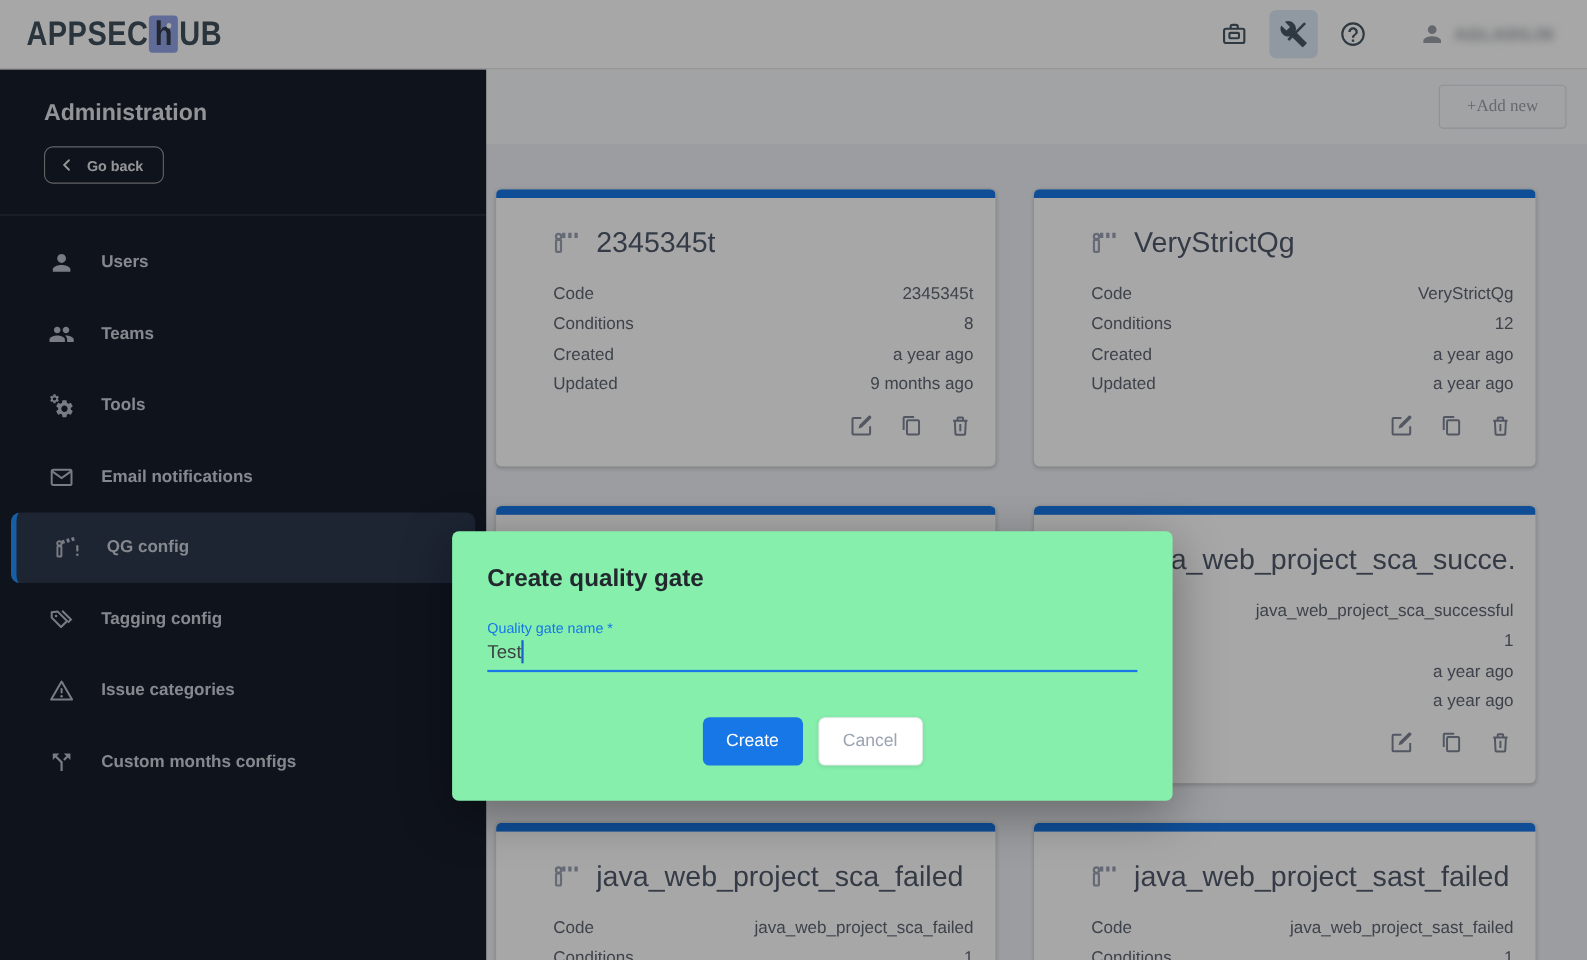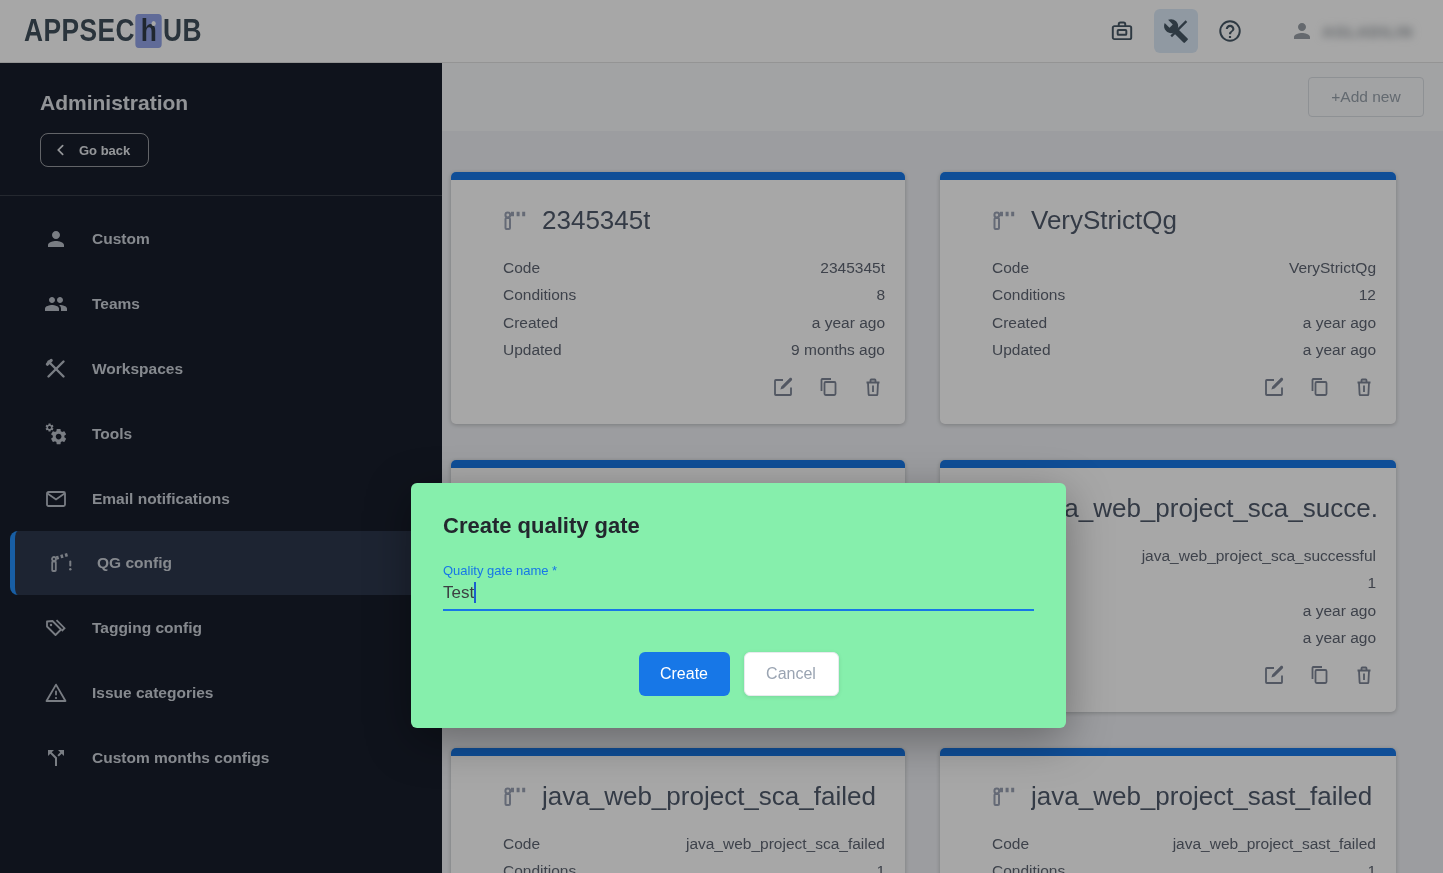--- a/index.html
+++ b/index.html
@@ -39,21 +39,21 @@
   .menu-item svg { width:24px; height:24px; flex:0 0 auto; color:#b9bfc9; }
   .menu-item .mi-label { font-size:15.5px; font-weight:600; }
   .menu-item.active { margin:0 10px; padding-left:34px; height:64px; background:#2d374d; border-radius:8px;
                       border-left:5px solid #2590fa; }
 
   
   .content { position:absolute; top:63px; left:410px; right:0; bottom:0; background:#eef0f4; }
   .content-toolbar { height:68px; background:#f8f9fa; display:flex; align-items:center; justify-content:flex-end;
                      padding-right:19px; }
   .addnew-btn { width:116px; height:40px; border:1px solid #d9dde3; border-radius:4px; background:transparent;
-                color:#98a2ac; font-size:15.5px; font-family:Liberation Sans, sans-serif; cursor:pointer; }
+                color:#98a2ac; font-size:15.5px; font-family:Liberation Serif, serif; cursor:pointer; }
   .cards-grid { padding:41px 47px 0 41px; display:grid; grid-template-columns:454px 456px; column-gap:35px;
                 row-gap:36px; }
   .card { background:#ffffff; border-radius:5px; height:252px; box-shadow:0 1px 4px rgba(0,0,0,0.22);
           overflow:hidden; }
   .card-bar { height:8px; background:#1777e7; }
   .card-body { padding:0 20px;margin-left:32px; }
   .card-title-row { margin-top:23px; display:flex; align-items:center; gap:13px; height:34px; }
   .card-title-row svg { width:26px; height:24px; color:#9aa2b4; flex:0 0 auto; }
   .card-title { font-size:26px; color:#505a6b; white-space:nowrap; overflow:hidden; }
   .card-rows { margin-top:17px; }
@@ -130,38 +130,30 @@
       <span>Go back</span>
     </button>
   </div>
   <div class="sidebar-divider"></div>
   <div class="menu">
 
     <div class="menu-item">
       <svg viewBox="0 0 24 24" fill="currentColor">
           <path d="M12 12c2.21 0 4-1.79 4-4s-1.79-4-4-4-4 1.79-4 4 1.79 4 4 4zm0 2c-2.67 0-8 1.34-8 4v2h16v-2c0-2.66-5.33-4-8-4z"></path>
         </svg>
-      <span class="mi-label">Custom</span>
+      <span class="mi-label">Users</span>
     </div>
 
     <div class="menu-item">
       <svg viewBox="0 0 24 24" fill="currentColor">
           <path d="M16 11c1.66 0 2.99-1.34 2.99-3S17.66 5 16 5c-1.66 0-3 1.34-3 3s1.34 3 3 3zm-8 0c1.66 0 2.99-1.34 2.99-3S9.66 5 8 5C6.34 5 5 6.34 5 8s1.34 3 3 3zm0 2c-2.33 0-7 1.17-7 3.5V19h14v-2.5c0-2.33-4.67-3.5-7-3.5zm8 0c-.29 0-.62.02-.97.05 1.16.84 1.97 1.97 1.97 3.45V19h6v-2.5c0-2.33-4.67-3.5-7-3.5z"></path>
         </svg>
       <span class="mi-label">Teams</span>
     </div>
 
-    <div class="menu-item">
-      <svg viewBox="0 0 24 24" fill="none" stroke="currentColor" stroke-width="2.4" stroke-linecap="round">
-        <path d="M4.5 4.5l15 15"></path>
-          <path d="M19.5 4.5l-15 15"></path>
-        <path d="M3.4 7.2l3.8-3.8" stroke-width="3.2"></path>
-      </svg>
-      <span class="mi-label">Workspaces</span>
-    </div>
 
     <div class="menu-item">
       <svg viewBox="0 0 24 24" fill="currentColor">
         <g transform="translate(5,5) scale(0.8)">
             <path d="M19.14 12.94c.04-.3.06-.61.06-.94 0-.32-.02-.64-.07-.94l2.03-1.58c.18-.14.23-.41.12-.61l-1.92-3.32c-.12-.22-.37-.29-.59-.22l-2.39.96c-.5-.38-1.03-.7-1.62-.94l-.36-2.54c-.04-.24-.24-.41-.48-.41h-3.84c-.24 0-.43.17-.47.41l-.36 2.54c-.59.24-1.13.57-1.62.94l-2.39-.96c-.22-.08-.47 0-.59.22L2.74 8.87c-.12.21-.08.47.12.61l2.03 1.58c-.05.3-.09.63-.09.94s.02.64.07.94l-2.03 1.58c-.18.14-.23.41-.12.61l1.92 3.32c.12.22.37.29.59.22l2.39-.96c.5.38 1.03.7 1.62.94l.36 2.54c.05.24.24.41.48.41h3.84c.24 0 .44-.17.47-.41l.36-2.54c.59-.24 1.13-.56 1.62-.94l2.39.96c.22.08.47 0 .59-.22l1.92-3.32c.12-.22.07-.47-.12-.61l-2.01-1.58zM12 15.6c-1.98 0-3.6-1.62-3.6-3.6s1.62-3.6 3.6-3.6 3.6 1.62 3.6 3.6-1.62 3.6-3.6 3.6z"></path>
           </g>
         <g transform="translate(0.5,0.5) scale(0.42)">
             <path d="M19.14 12.94c.04-.3.06-.61.06-.94 0-.32-.02-.64-.07-.94l2.03-1.58c.18-.14.23-.41.12-.61l-1.92-3.32c-.12-.22-.37-.29-.59-.22l-2.39.96c-.5-.38-1.03-.7-1.62-.94l-.36-2.54c-.04-.24-.24-.41-.48-.41h-3.84c-.24 0-.43.17-.47.41l-.36 2.54c-.59.24-1.13.57-1.62.94l-2.39-.96c-.22-.08-.47 0-.59.22L2.74 8.87c-.12.21-.08.47.12.61l2.03 1.58c-.05.3-.09.63-.09.94s.02.64.07.94l-2.03 1.58c-.18.14-.23.41-.12.61l1.92 3.32c.12.22.37.29.59.22l2.39-.96c.5.38 1.03.7 1.62.94l.36 2.54c.05.24.24.41.48.41h3.84c.24 0 .44-.17.47-.41l.36-2.54c.59-.24 1.13-.56 1.62-.94l2.39.96c.22.08.47 0 .59-.22l1.92-3.32c.12-.22.07-.47-.12-.61l-2.01-1.58zM12 15.6c-1.98 0-3.6-1.62-3.6-3.6s1.62-3.6 3.6-3.6 3.6 1.62 3.6 3.6-1.62 3.6-3.6 3.6z"></path>
           </g>
       </svg>

